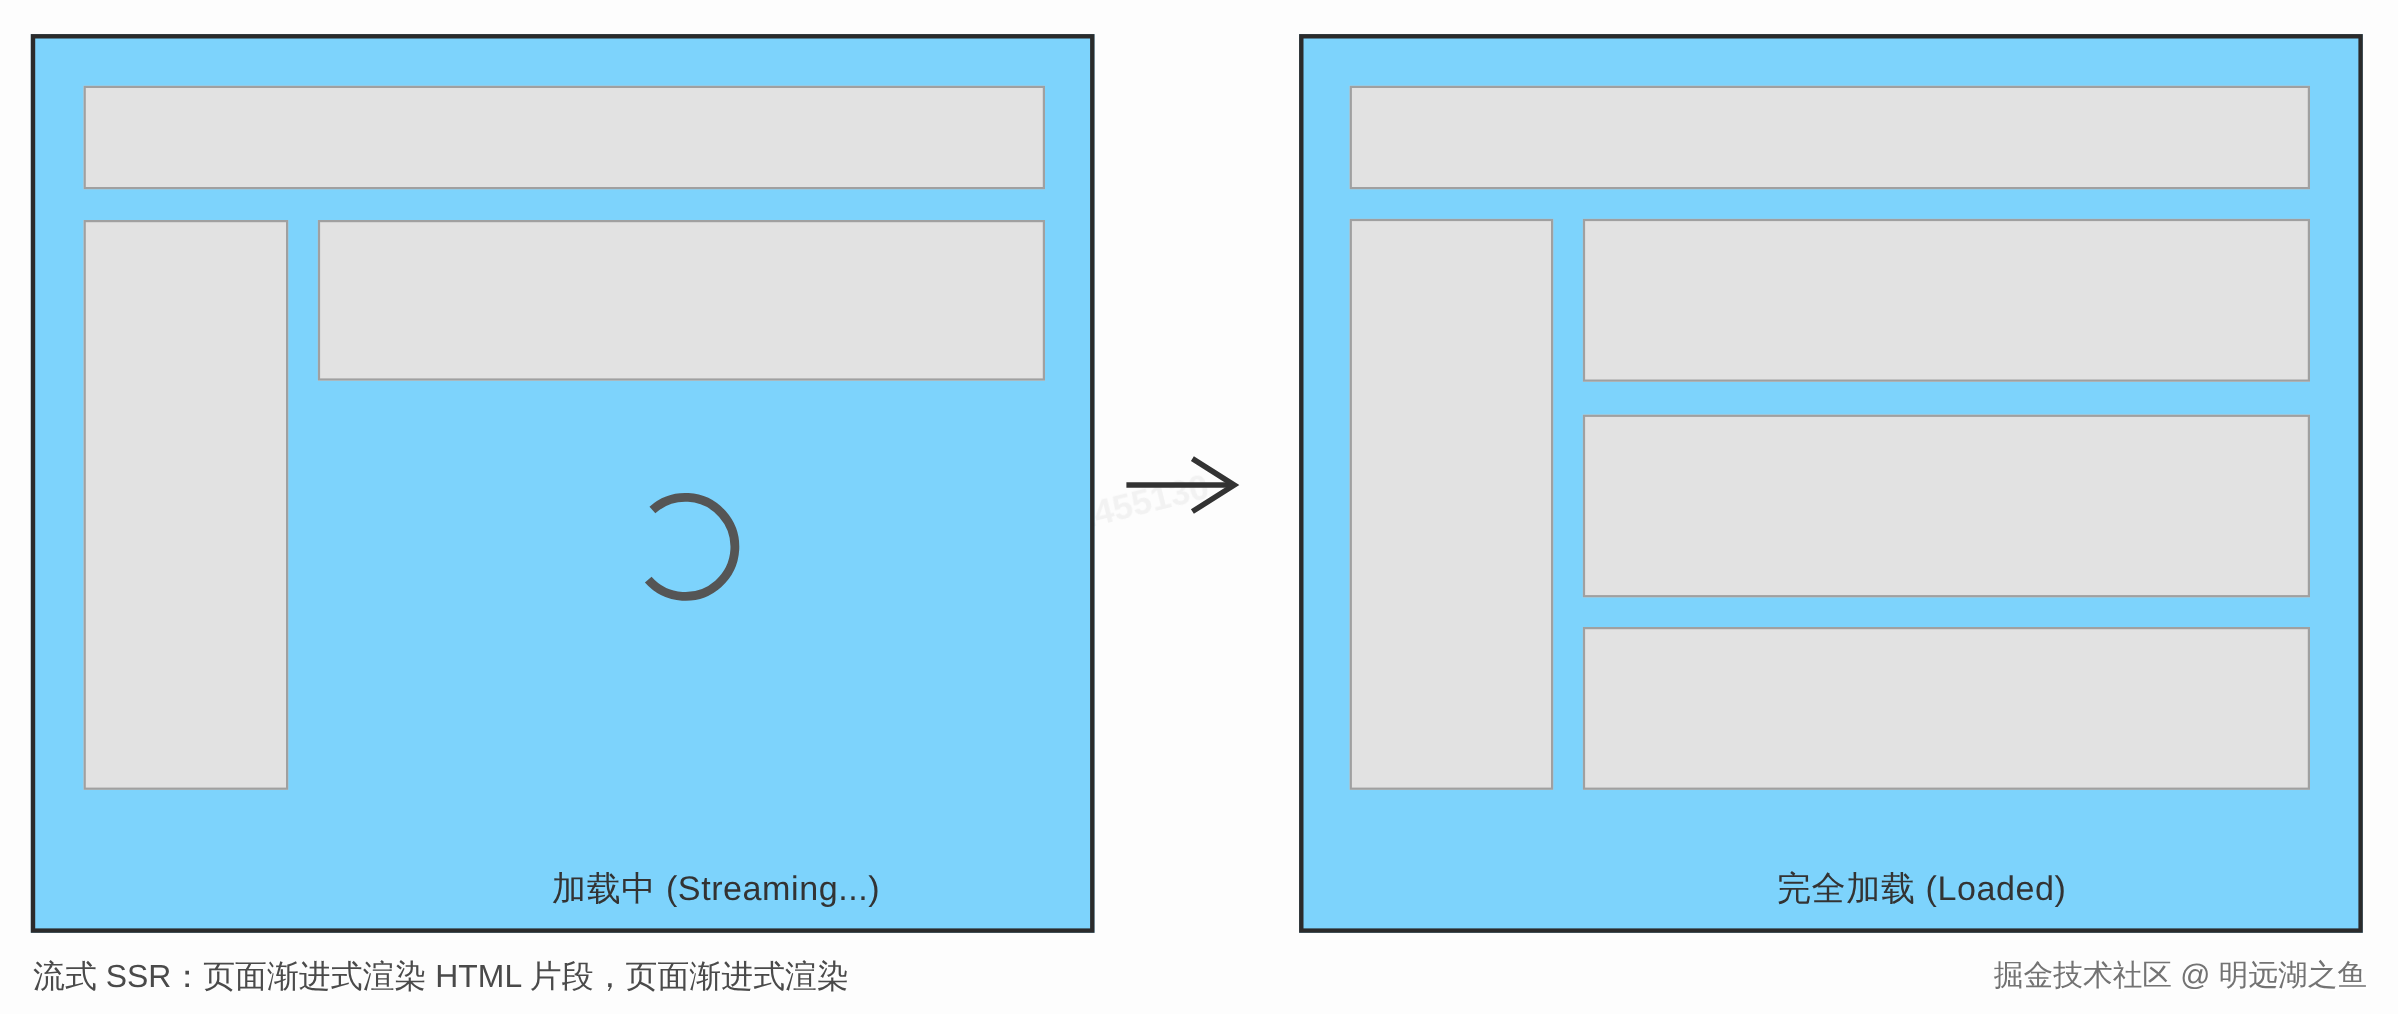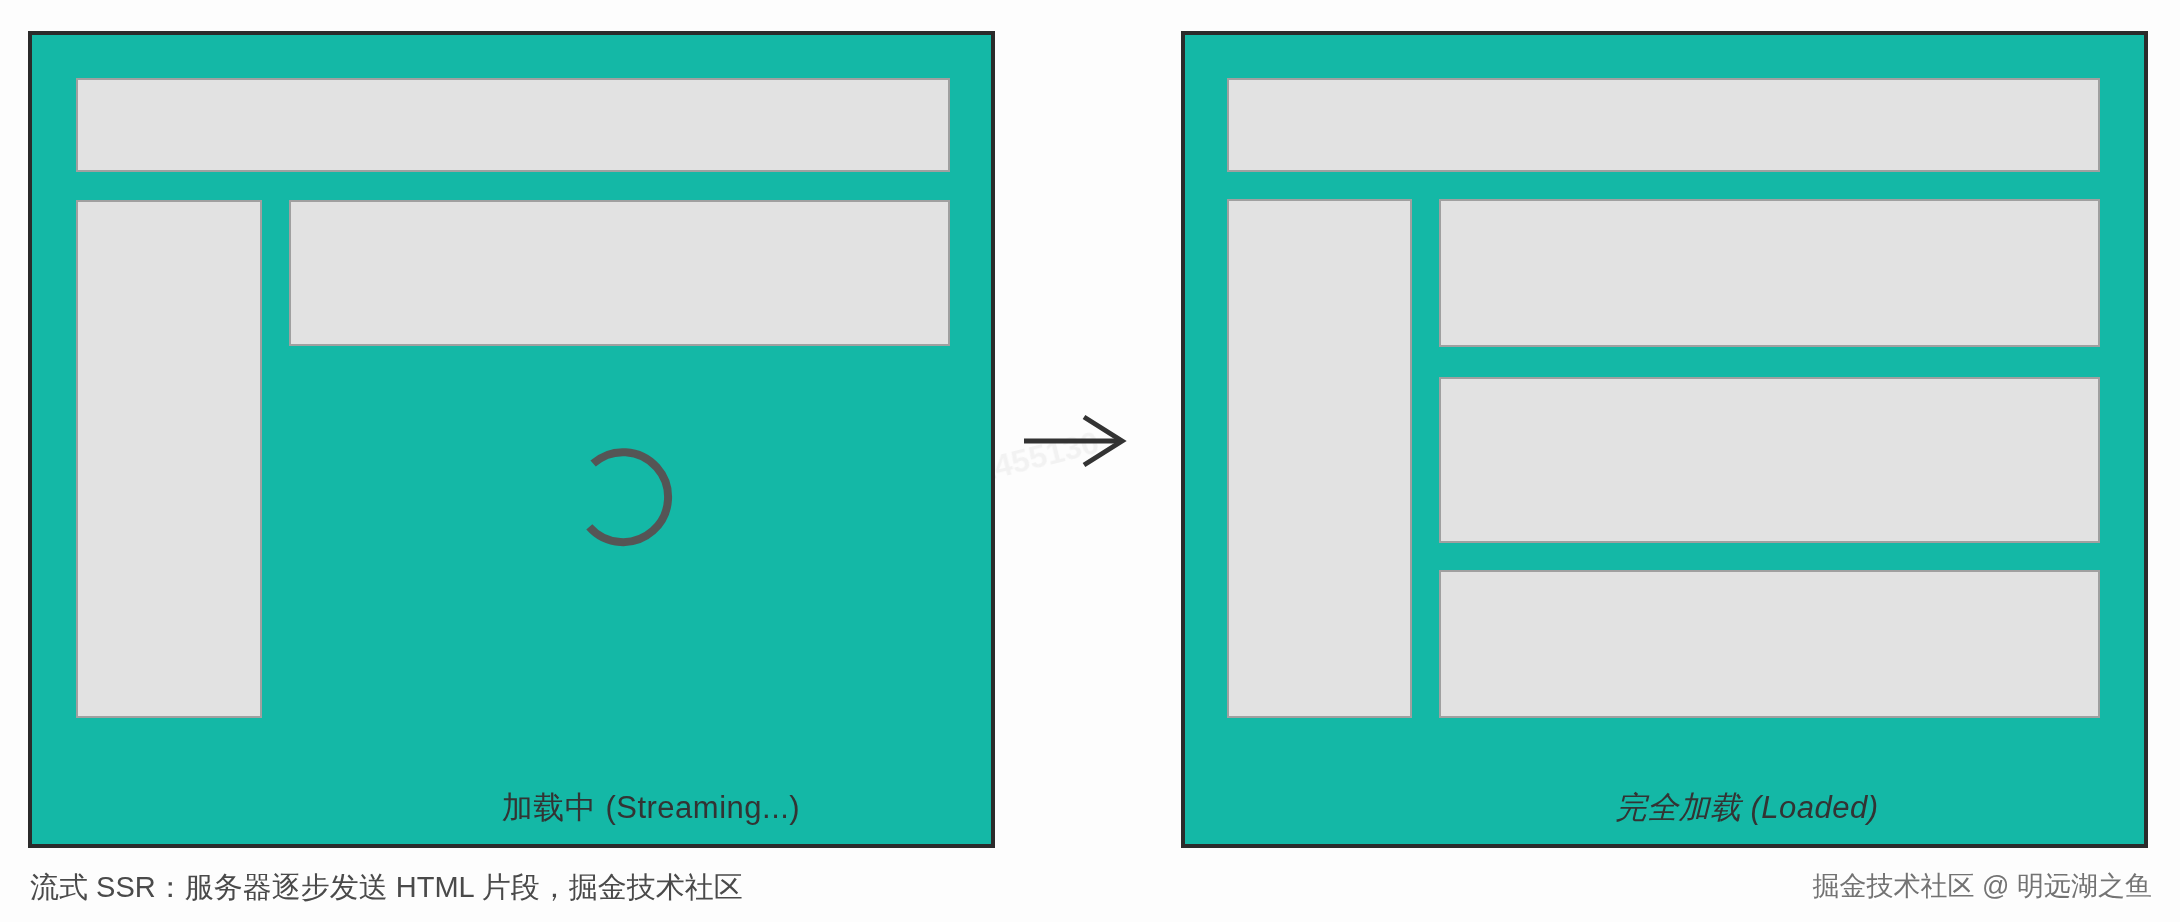--- a/index.html
+++ b/index.html
@@ -16,21 +16,21 @@
     width: 2180px;
     height: 922px;
     background: #fdfdfd;
   }
   .panel {
     position: absolute;
     top: 31px;
     width: 959px;
     height: 809px;
     border: 4px solid #2b2b2b;
-    background: #14b8a6;
+    background: #7dd3fc;
   }
   .panel-left  { left: 28px; }
   .panel-right { left: 1181px; }
   .block {
     position: absolute;
     background: #e2e2e2;
     border: 2px solid #a0a0a0;
     box-sizing: border-box;
   }
   
@@ -55,21 +55,21 @@
     position: absolute;
     top: 752px;
     width: 500px;
     text-align: center;
     font-size: 31px;
     color: #333333;
     letter-spacing: 0.5px;
     white-space: nowrap;
   }
   .pl-label { left: 369px; }
-  .pr-label { left: 312px; font-style: italic; }
+  .pr-label { left: 312px; }
 
   .arrow-svg {
     position: absolute;
     left: 1022px;
     top: 408px;
     width: 115px;
     height: 66px;
   }
   .caption {
     position: absolute;
@@ -132,16 +132,16 @@
   <section class="panel panel-right">
     <div class="block pr-header"></div>
     <div class="block pr-sidebar"></div>
     <div class="block pr-content1"></div>
     <div class="block pr-content2"></div>
     <div class="block pr-content3"></div>
 
     <div class="panel-label pr-label">完全加载 (Loaded)</div>
   </section>
 
-  <div class="caption">流式 SSR：服务器逐步发送 HTML 片段，掘金技术社区</div>
+  <div class="caption">流式 SSR：页面渐进式渲染 HTML 片段，页面渐进式渲染</div>
   <div class="attribution">掘金技术社区 @ 明远湖之鱼</div>
 
 </div>
 
 </body></html>

